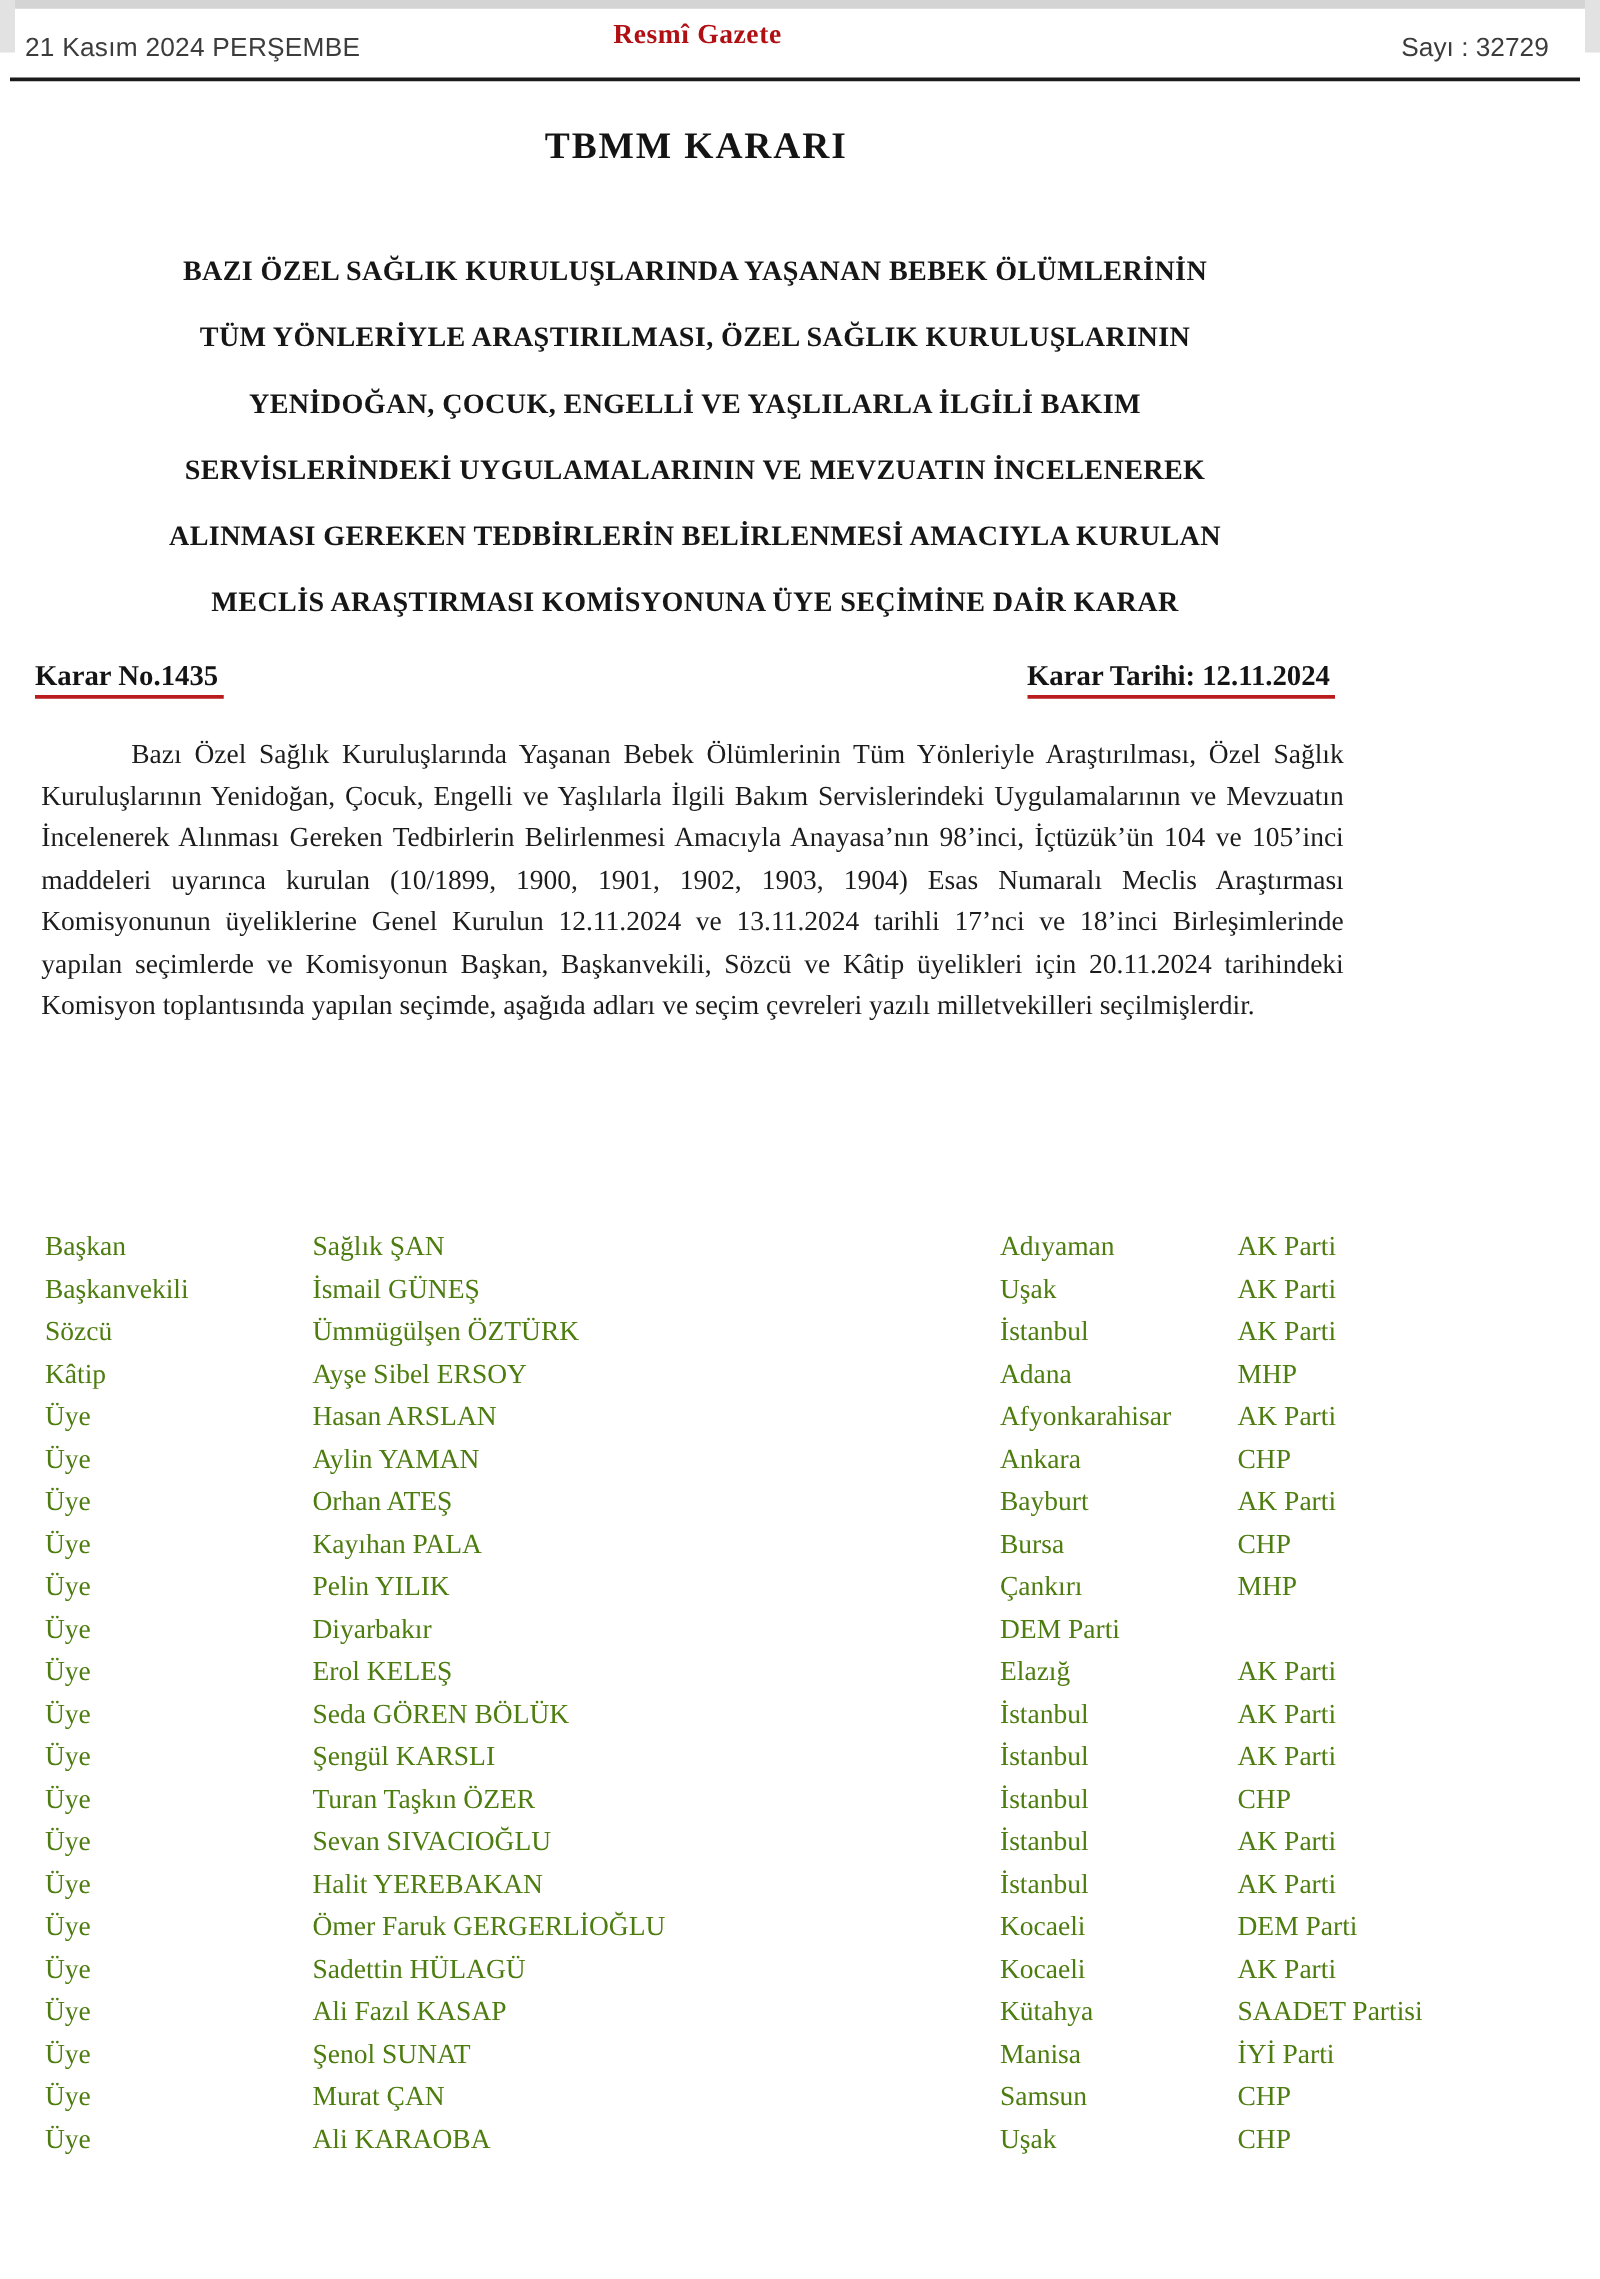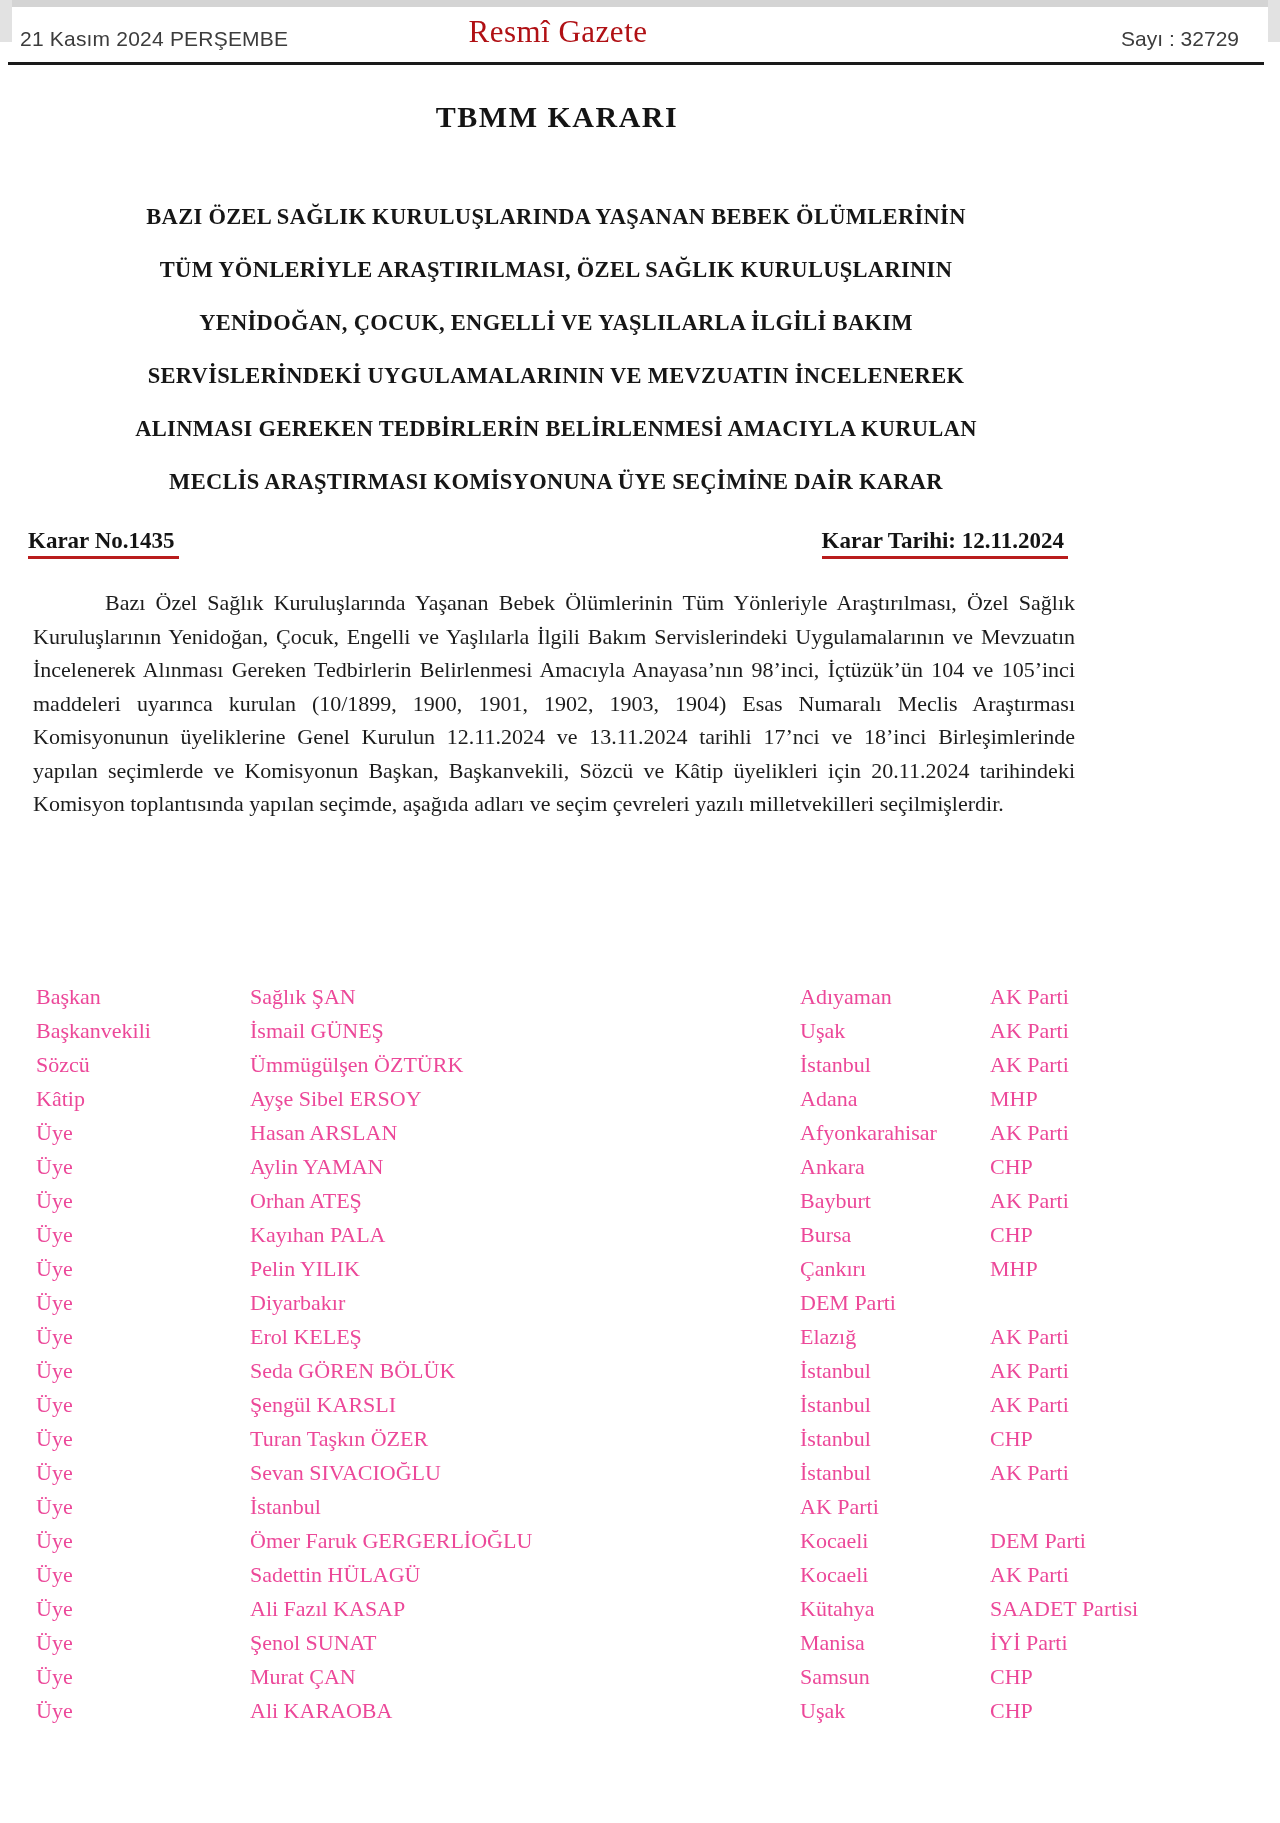--- a/index.html
+++ b/index.html
@@ -20,21 +20,21 @@
   .corner.right { right: 0; }
 
   .masthead { position: absolute; top: 14px; left: 0; width: 100%; height: 50px; }
   .m-date {
     position: absolute; left: 20px; top: 13px;
     font-family: "Liberation Sans", sans-serif;
     font-size: 21px; color: #3c3c3c; letter-spacing: 0.2px;
   }
   .m-title {
     position: absolute; left: 558px; top: 0; transform: translateX(-50%);
-    font-size: 31px; font-weight: normal; letter-spacing: 0.5px;
+    font-size: 22px; font-weight: bold; letter-spacing: 0.5px;
     white-space: nowrap;
   }
   .m-issue {
     position: absolute; right: 41px; top: 13px;
     font-family: "Liberation Sans", sans-serif;
     font-size: 21px; color: #3c3c3c;
   }
   .rule {
     position: absolute; top: 62px; left: 8px; right: 16px; height: 3px;
     background: #1a1a1a;
@@ -72,21 +72,21 @@
     text-align: justify; text-indent: 72px;
     color: #1c1c1c;
   }
 
   .members { position: absolute; top: 980px; left: 36px; }
   .member-row {
     display: grid;
     grid-template-columns: 214px 550px 190px auto;
     line-height: 34px;
     font-size: 22px;
-    color: #ec4899;
+    color: #4d7c0f;
     white-space: nowrap;
     font-family: Liberation Serif, serif;
   }
 </style>
 </head>
 <body>
 
 <div class="page">
 
   <div class="top-edge"></div>
@@ -205,20 +205,21 @@
       <span class="c-party">CHP</span>
     </div>
       <div class="member-row">
       <span class="c-role">Üye</span>
       <span class="c-name">Sevan SIVACIOĞLU</span>
       <span class="c-district">İstanbul</span>
       <span class="c-party">AK Parti</span>
     </div>
       <div class="member-row">
       <span class="c-role">Üye</span>
+      <span class="c-name">Halit YEREBAKAN</span>
       <span class="c-district">İstanbul</span>
       <span class="c-party">AK Parti</span>
     </div>
       <div class="member-row">
       <span class="c-role">Üye</span>
       <span class="c-name">Ömer Faruk GERGERLİOĞLU</span>
       <span class="c-district">Kocaeli</span>
       <span class="c-party">DEM Parti</span>
     </div>
       <div class="member-row">

